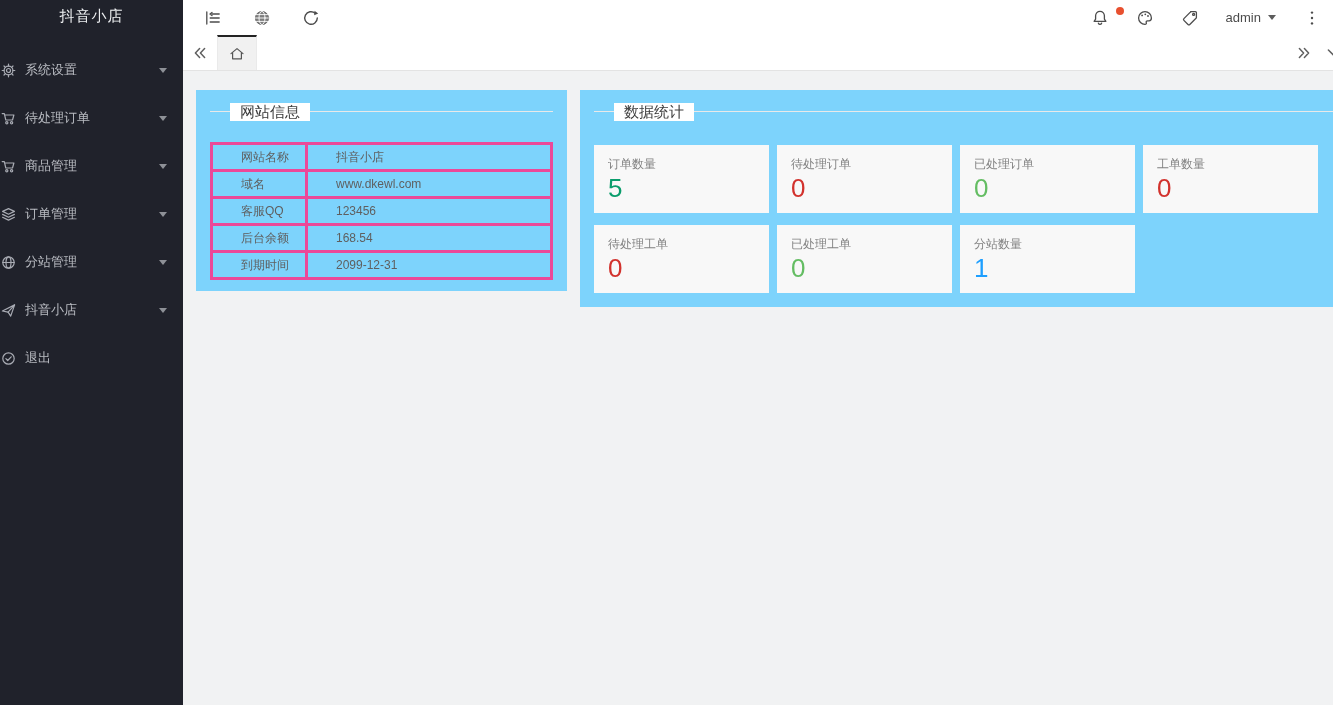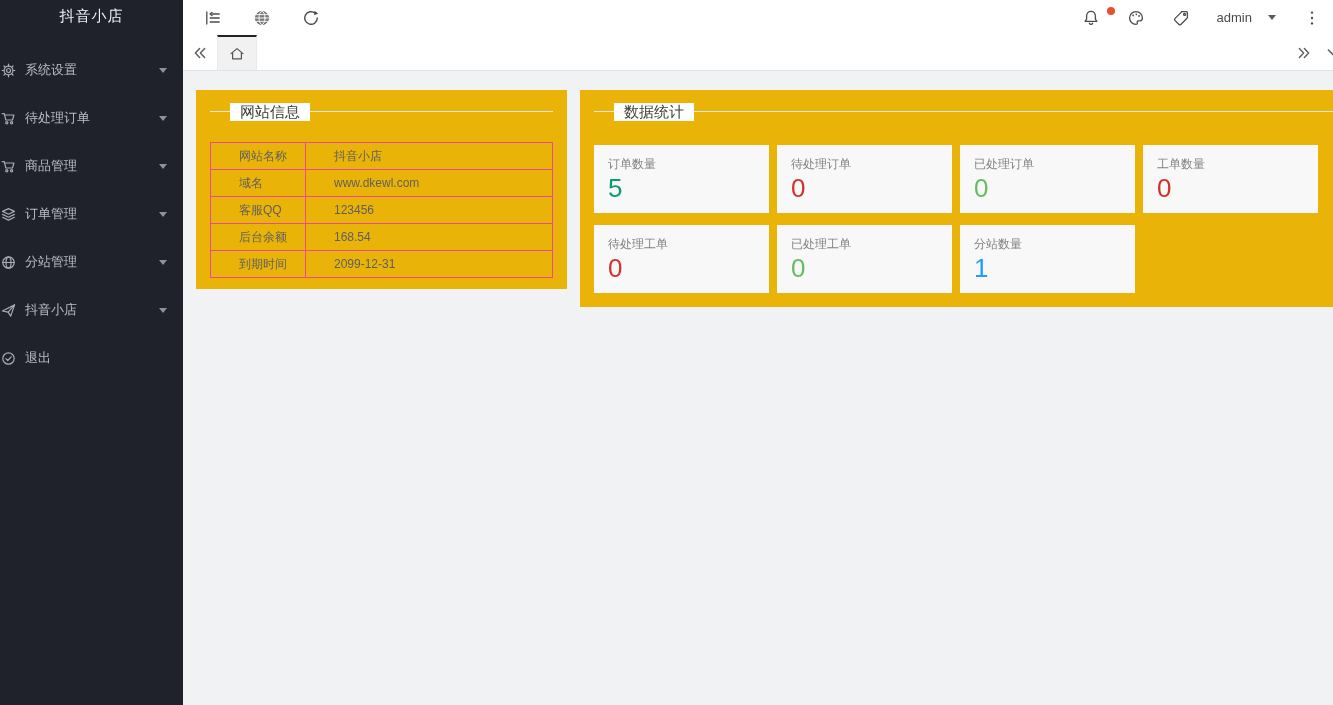--- a/index.html
+++ b/index.html
@@ -19,41 +19,41 @@
   
   .main { flex:1; min-width:0; display:flex; flex-direction:column; }
 
   .topbar { height:35px; background:#fff; display:flex; align-items:center; padding:0 12px 0 21px; }
   .topbar-left { display:flex; align-items:center; gap:31px; }
   .topbar-right { margin-left:auto; display:flex; align-items:center; gap:27px; }
   .icon-btn { display:flex; align-items:center; cursor:pointer; }
   .icon-btn svg { stroke:#4c4c4c; fill:none; stroke-width:1.3; stroke-linecap:round; stroke-linejoin:round; }
   .bell-wrap { position:relative; }
   .bell-dot { position:absolute; top:-2px; right:-15px; width:8px; height:8px; border-radius:50%; }
-  .user-box { display:flex; align-items:center; gap:16px; font-size:13px; color:#4c4c4c; cursor:pointer; }
+  .user-box { display:flex; align-items:center; gap:7px; font-size:13px; color:#4c4c4c; cursor:pointer; }
   .caret-down { width:0; height:0; border-left:4.5px solid transparent; border-right:4.5px solid transparent; border-top:5px solid #5c5c5c; }
 
   .tabbar { height:36px; background:#fff; border-bottom:1px solid #e3e3e3; display:flex; align-items:stretch; }
   .tab-ctrl { width:34px; display:flex; align-items:center; justify-content:center; cursor:pointer; }
   .tab-ctrl svg { stroke:#5f5f5f; fill:none; stroke-width:1.5; stroke-linecap:round; stroke-linejoin:round; }
   .tab-home { width:40px; background:#f1f1f1; border-top:2px solid #232323; border-left:1px solid #eaeaea; border-right:1px solid #eaeaea; display:flex; align-items:center; justify-content:center; cursor:pointer; }
   .tab-home svg { stroke:#555; fill:none; stroke-width:1.2; stroke-linecap:round; stroke-linejoin:round; }
   .tabbar-right { margin-left:auto; display:flex; align-items:stretch; }
   .tab-ctrl.clip { width:26px; margin-right:-14px; }
 
   .content { flex:1; padding:19px 0 0 13px; display:flex; gap:13px; align-items:flex-start; overflow:hidden; }
-  .panel { background:#eab308; }
+  .panel { background:#7dd3fc; }
   .panel-site { width:371px; flex-shrink:0; padding:14px 14px 11px; }
   .panel-stats { flex:1; min-width:0; padding:14px 0 14px 14px; }
 
   .fieldset { border-top:1px solid #e9e9e9; margin-top:7px; position:relative; }
   .legend { position:absolute; top:-9px; left:20px; background:#fff; padding:0 10px; font-size:15px; line-height:18px; color:#3c3c3c; white-space:nowrap; }
 
   .info-table { margin-top:30px; width:100%; border-collapse:collapse; font-size:12px; color:#5f5f5f; }
-  .info-table td { border:1px solid #ec4899; height:27px; padding-left:28px; }
+  .info-table td { border:3px solid #ec4899; height:27px; padding-left:28px; }
   .info-table td.k { width:95px; }
 
   .cards { margin-top:33px; display:grid; grid-template-columns:repeat(4, 175px); column-gap:8px; row-gap:12px; }
   .card { background:#f8f8f8; height:68px; padding:11px 14px; }
   .card-label { font-size:12px; color:#818181; }
   .card-value { font-size:26px; line-height:1.15; margin-top:1px; }
 </style>
 </head>
 <body>
 

